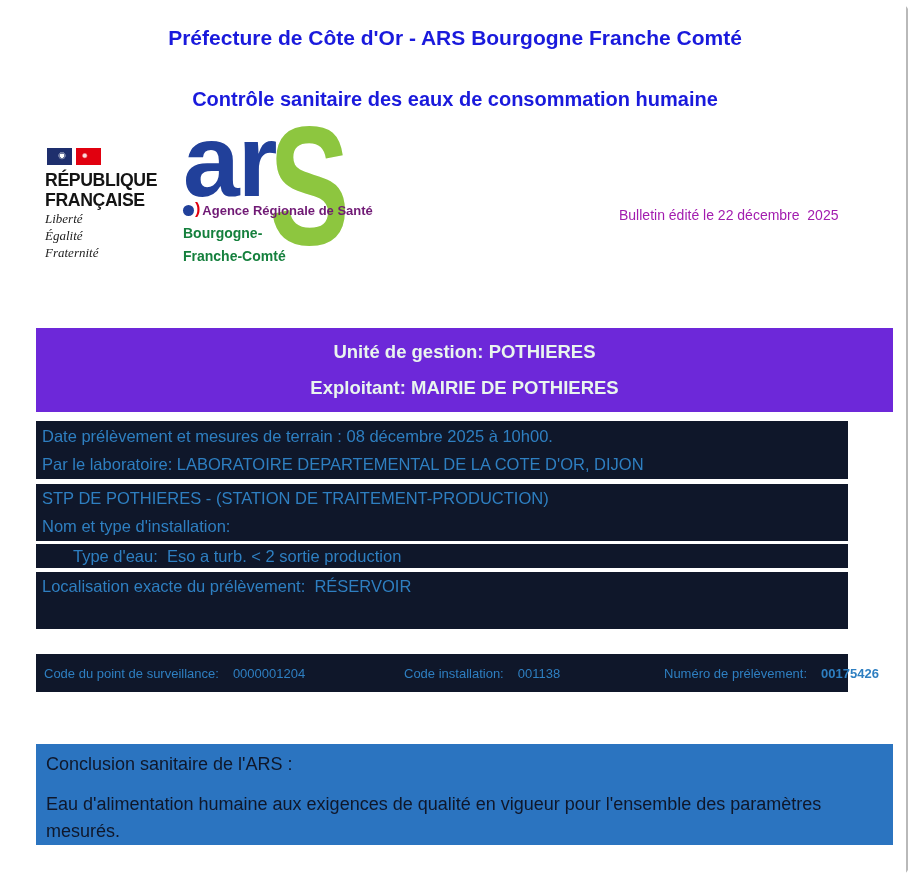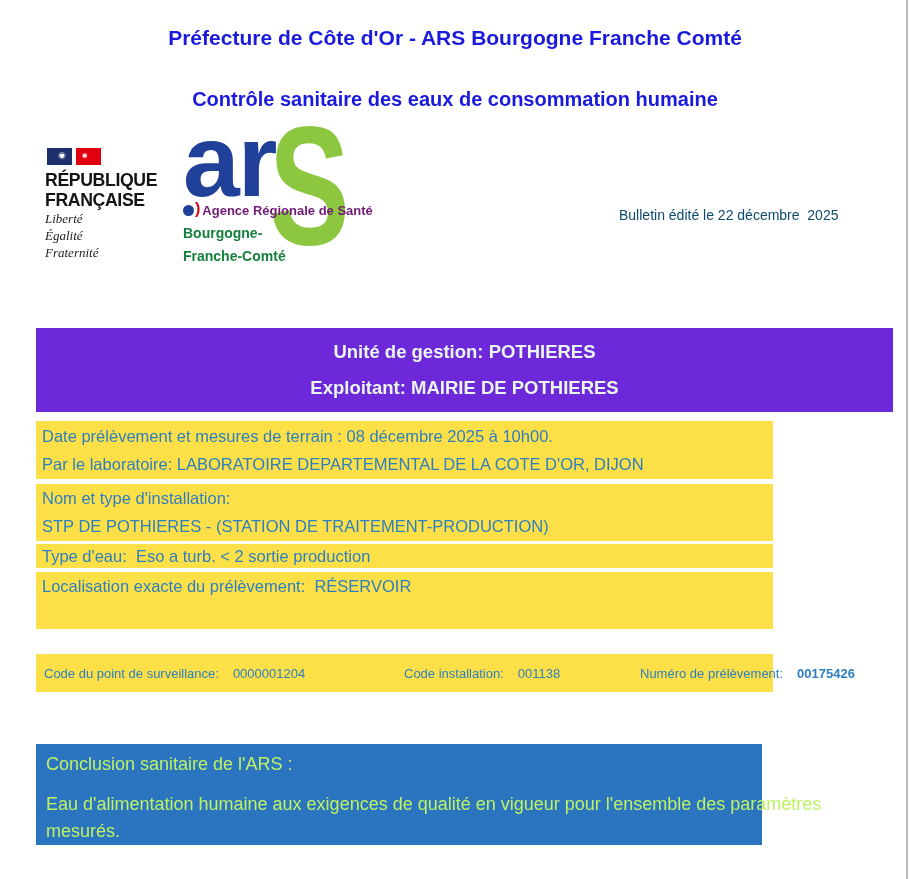--- a/index.html
+++ b/index.html
@@ -3,20 +3,21 @@
 <meta charset="utf-8">
 <style>
   html, body { margin: 0; padding: 0; background: #ffffff; }
   .page {
     position: relative;
     width: 910px;
     height: 879px;
     background: #ffffff;
     font-family: "Liberation Sans", sans-serif;
     overflow: hidden;
+    border-radius: 17px;
   }
   
   .title1, .title2 {
     position: absolute;
     left: 0;
     width: 100%;
     text-align: center;
     color: #1a1adc;
     font-weight: bold;
     font-size: 21px;
@@ -81,59 +82,59 @@
   }
   .ars-caption-text { color: #701a75; font-weight: bold; font-size: 13px; white-space: nowrap; }
   .ars-region {
     position: absolute; left: 0; top: 112px;
     color: #15803d; font-weight: 600; font-size: 14px; line-height: 23px; z-index: 2;
   }
 
   
   .bulletin {
     position: absolute; left: 619px; top: 207px;
-    color: #0c4a6e; font-size: 14px; white-space: pre;
+    color: #a21caf; font-size: 14px; white-space: pre;
   }
 
   
   .banner {
     position: absolute; left: 36px; top: 328px; width: 857px; height: 84px;
     background: #6d28d9;
     color: #e9f5ee; font-weight: bold; font-size: 18.5px;
     text-align: center;
     display: flex; flex-direction: column; justify-content: space-evenly;
   }
 
   
   .mint {
-    position: absolute; left: 36px; width: 737px;
-    background: #fde047; color: #2e7fc1; font-size: 16.5px;
+    position: absolute; left: 36px; width: 812px;
+    background: #0f172a; color: #2e7fc1; font-size: 16.5px;
     box-sizing: border-box;
   }
   .mint .line { line-height: 28px; padding-left: 6px; white-space: pre-wrap; }
   .row-sampling     { top: 421px; height: 58px; padding-top: 1px; }
   .row-installation { top: 484px; height: 57px; }
   .row-water        { top: 544px; height: 24px; }
-  .row-water .line  { line-height: 24px; }
+  .row-water .line  { line-height: 24px; margin-left: 31px; }
   .row-surveillance { top: 572px; height: 57px; }
   .row-codes        { top: 654px; height: 38px; font-size: 13px; }
   .row-codes .code-item {
     position: absolute; top: 50%; transform: translateY(-50%);
     white-space: nowrap;
   }
   .code-point   { left: 8px; }
   .code-inst    { left: 368px; }
-  .code-sample  { left: 604px; }
+  .code-sample  { left: 628px; }
   .code-value   { margin-left: 14px; }
   .code-sample .code-value { font-weight: bold; }
 
   
   .conclusion {
-    position: absolute; left: 36px; top: 744px; width: 726px; height: 101px;
-    background: #2b74c0; color: #bef264;
+    position: absolute; left: 36px; top: 744px; width: 857px; height: 101px;
+    background: #2b74c0; color: #0f172a;
     box-sizing: border-box; padding: 7px 10px;
     font-size: 18px;
   }
   .conclusion-title { margin: 1px 0 15px 0; line-height: 24px; }
   .conclusion-body  { line-height: 27px; width: 832px; }
 
   
   .right-edge {
     position: absolute; top: 0; right: 2px; width: 2px; height: 879px;
     background: #b9b9b9;
@@ -183,22 +184,22 @@
     <div>Unité de gestion: POTHIERES</div>
     <div>Exploitant: MAIRIE DE POTHIERES</div>
   </div>
 
   <div class="mint row-sampling">
     <div class="line">Date prélèvement et mesures de terrain : 08 décembre 2025 à 10h00.</div>
     <div class="line">Par le laboratoire: LABORATOIRE DEPARTEMENTAL DE LA COTE D'OR, DIJON</div>
   </div>
 
   <div class="mint row-installation">
+    <div class="line">STP DE POTHIERES - (STATION DE TRAITEMENT-PRODUCTION)</div>
     <div class="line">Nom et type d'installation:</div>
-    <div class="line">STP DE POTHIERES - (STATION DE TRAITEMENT-PRODUCTION)</div>
   </div>
 
   <div class="mint row-water">
     <div class="line">Type d'eau:  Eso a turb. &lt; 2 sortie production</div>
   </div>
 
   <div class="mint row-surveillance">
     <div class="line">Localisation exacte du prélèvement:  RÉSERVOIR</div>
   </div>
 

